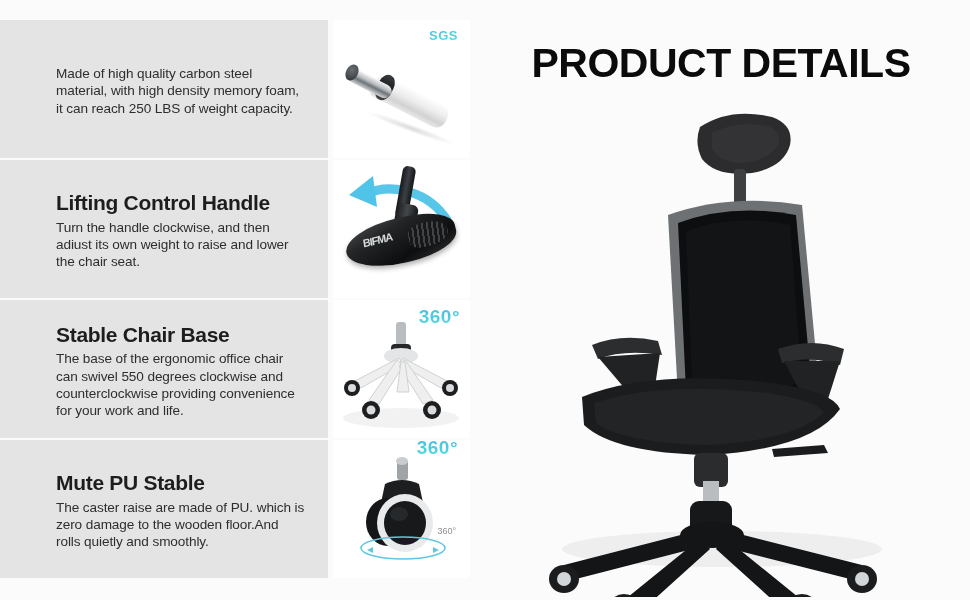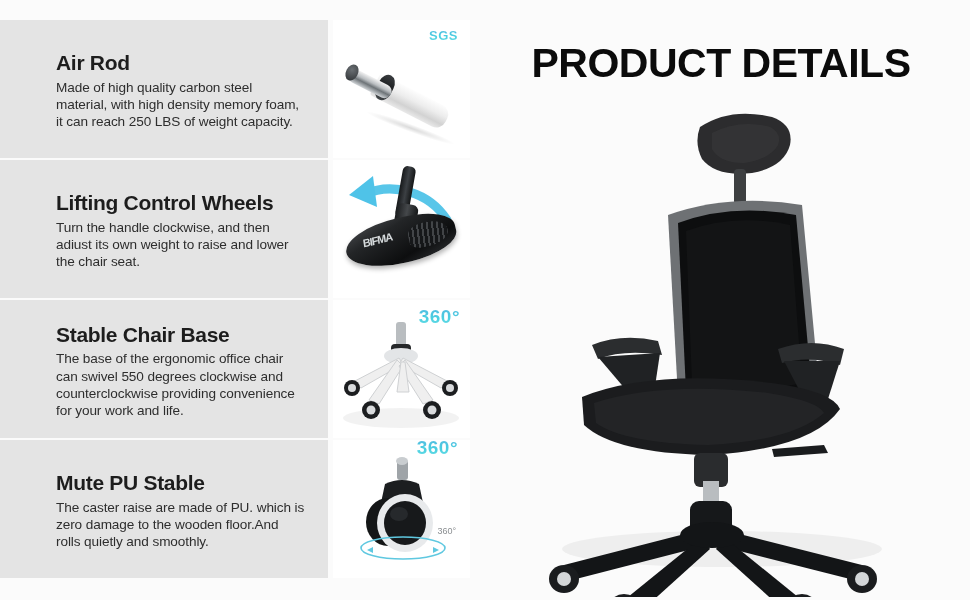--- a/index.html
+++ b/index.html
@@ -221,38 +221,37 @@
 </style>
 </head>
 <body>
 
 <div class="page">
 
   <div class="features">
 
     <div class="feature-row">
       <div class="feature-text">
-        <div class="feature-title">Air Rod</div>
         <div class="feature-desc">Made of high quality carbon steel material, with high density memory foam, it can reach 250 LBS of weight capacity.</div>
       </div>
       <div class="feature-media">
         <div class="badge badge-sgs">SGS</div>
         <div class="art">
           <div class="rod-shadow"></div>
           <div class="rod-tube"></div>
           <div class="rod-collar"></div>
           <div class="rod-shaft"></div>
           <div class="rod-cap"></div>
         </div>
       </div>
     </div>
 
     <div class="feature-row">
       <div class="feature-text">
-        <div class="feature-title">Lifting Control Wheels</div>
+        <div class="feature-title">Lifting Control Handle</div>
         <div class="feature-desc">Turn the handle clockwise, and then adiust its own weight to raise and lower the chair seat.</div>
       </div>
       <div class="feature-media">
         <div class="art">
           <svg class="lever-arrow" width="118" height="70" viewBox="0 0 118 70">
             <path d="M104 46 C 86 18, 50 8, 22 20" stroke="#4fc3e8" stroke-width="9" fill="none" stroke-linecap="round" opacity="0.95"></path>
             <path d="M30 2 L 6 21 L 34 33 Z" fill="#4fc3e8"></path>
           </svg>
           <div class="lever-stem"></div>
           <div class="lever-stem2"></div>

